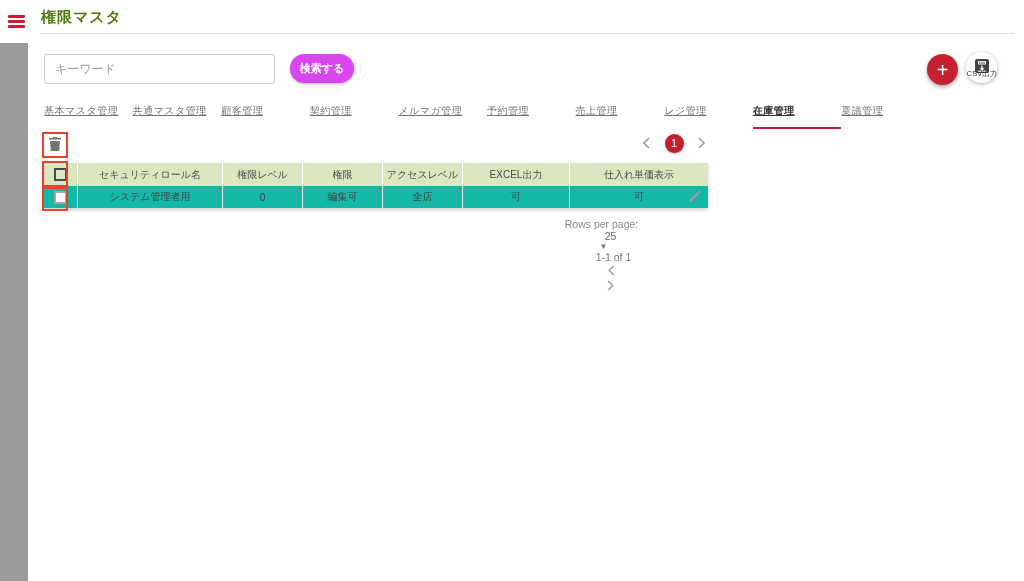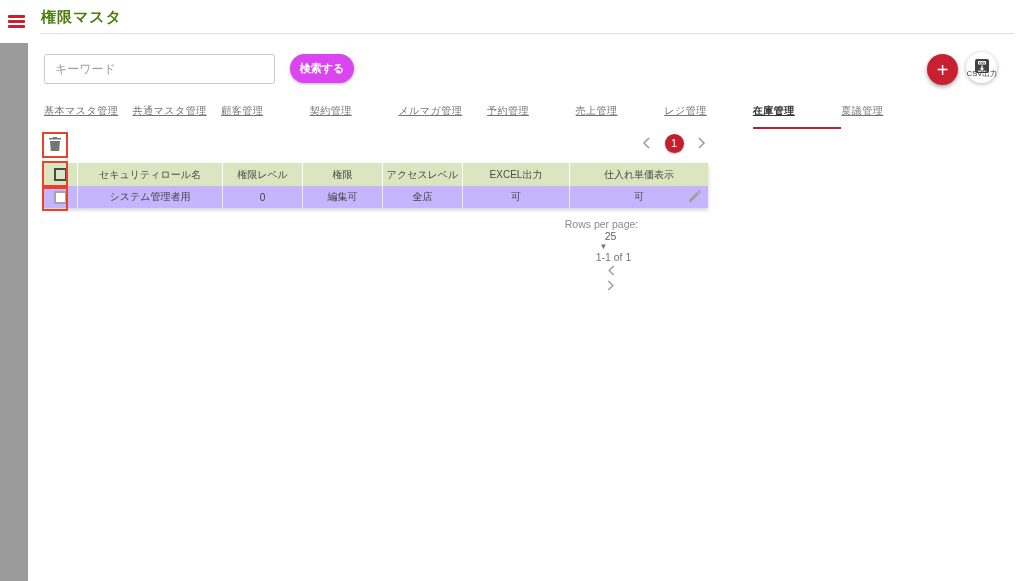--- a/index.html
+++ b/index.html
@@ -40,21 +40,21 @@
   .pg-circle { width:19px; height:19px; border-radius:50%; background:#c41f2f; color:#fff; font-size:11px; display:flex; align-items:center; justify-content:center; cursor:pointer; box-shadow:0 1px 2px rgba(0,0,0,.3); }
   .chev { background:none; border:none; cursor:pointer; display:flex; align-items:center; padding:2px; }
 
   
   .tbl { position:absolute; left:44px; top:163px; width:664px; box-shadow:0 2px 4px rgba(0,0,0,.18); }
   .trow { display:grid; grid-template-columns:34px 145px 80px 80px 80px 107px 138px; }
   .trow > div { display:flex; align-items:center; justify-content:center; font-size:10px; }
   .thead { background:#dbe5c0; height:23px; color:#4a4a4a; }
   .thead > div { border-right:1px solid #fff; }
   .thead > div:last-child { border-right:none; }
-  .tbody { background:#c4b5fd; height:22px; color:#424242; }
+  .tbody { background:#14b8a6; height:22px; color:#424242; }
   .tbody > div { border-right:1px solid #ececec; position:relative; }
   .tbody > div:last-child { border-right:none; }
   .cb { width:13px; height:13px; background:transparent; cursor:pointer; }
   .cb-dark { border:2px solid #4a4a4a; }
   .cb-gray { border:2px solid #a5a5a5; background:#fff; }
   .pencil { position:absolute; right:7px; top:4px; cursor:pointer; }
 
   
   .pg-bottom { position:absolute; left:495px; top:218px; width:213px; display:flex; align-items:center; justify-content:flex-end; font-size:10.5px; color:#8a8a8a;flex-direction:column; }
   .pg-bottom .val { color:#616161; margin-left:18px; }

